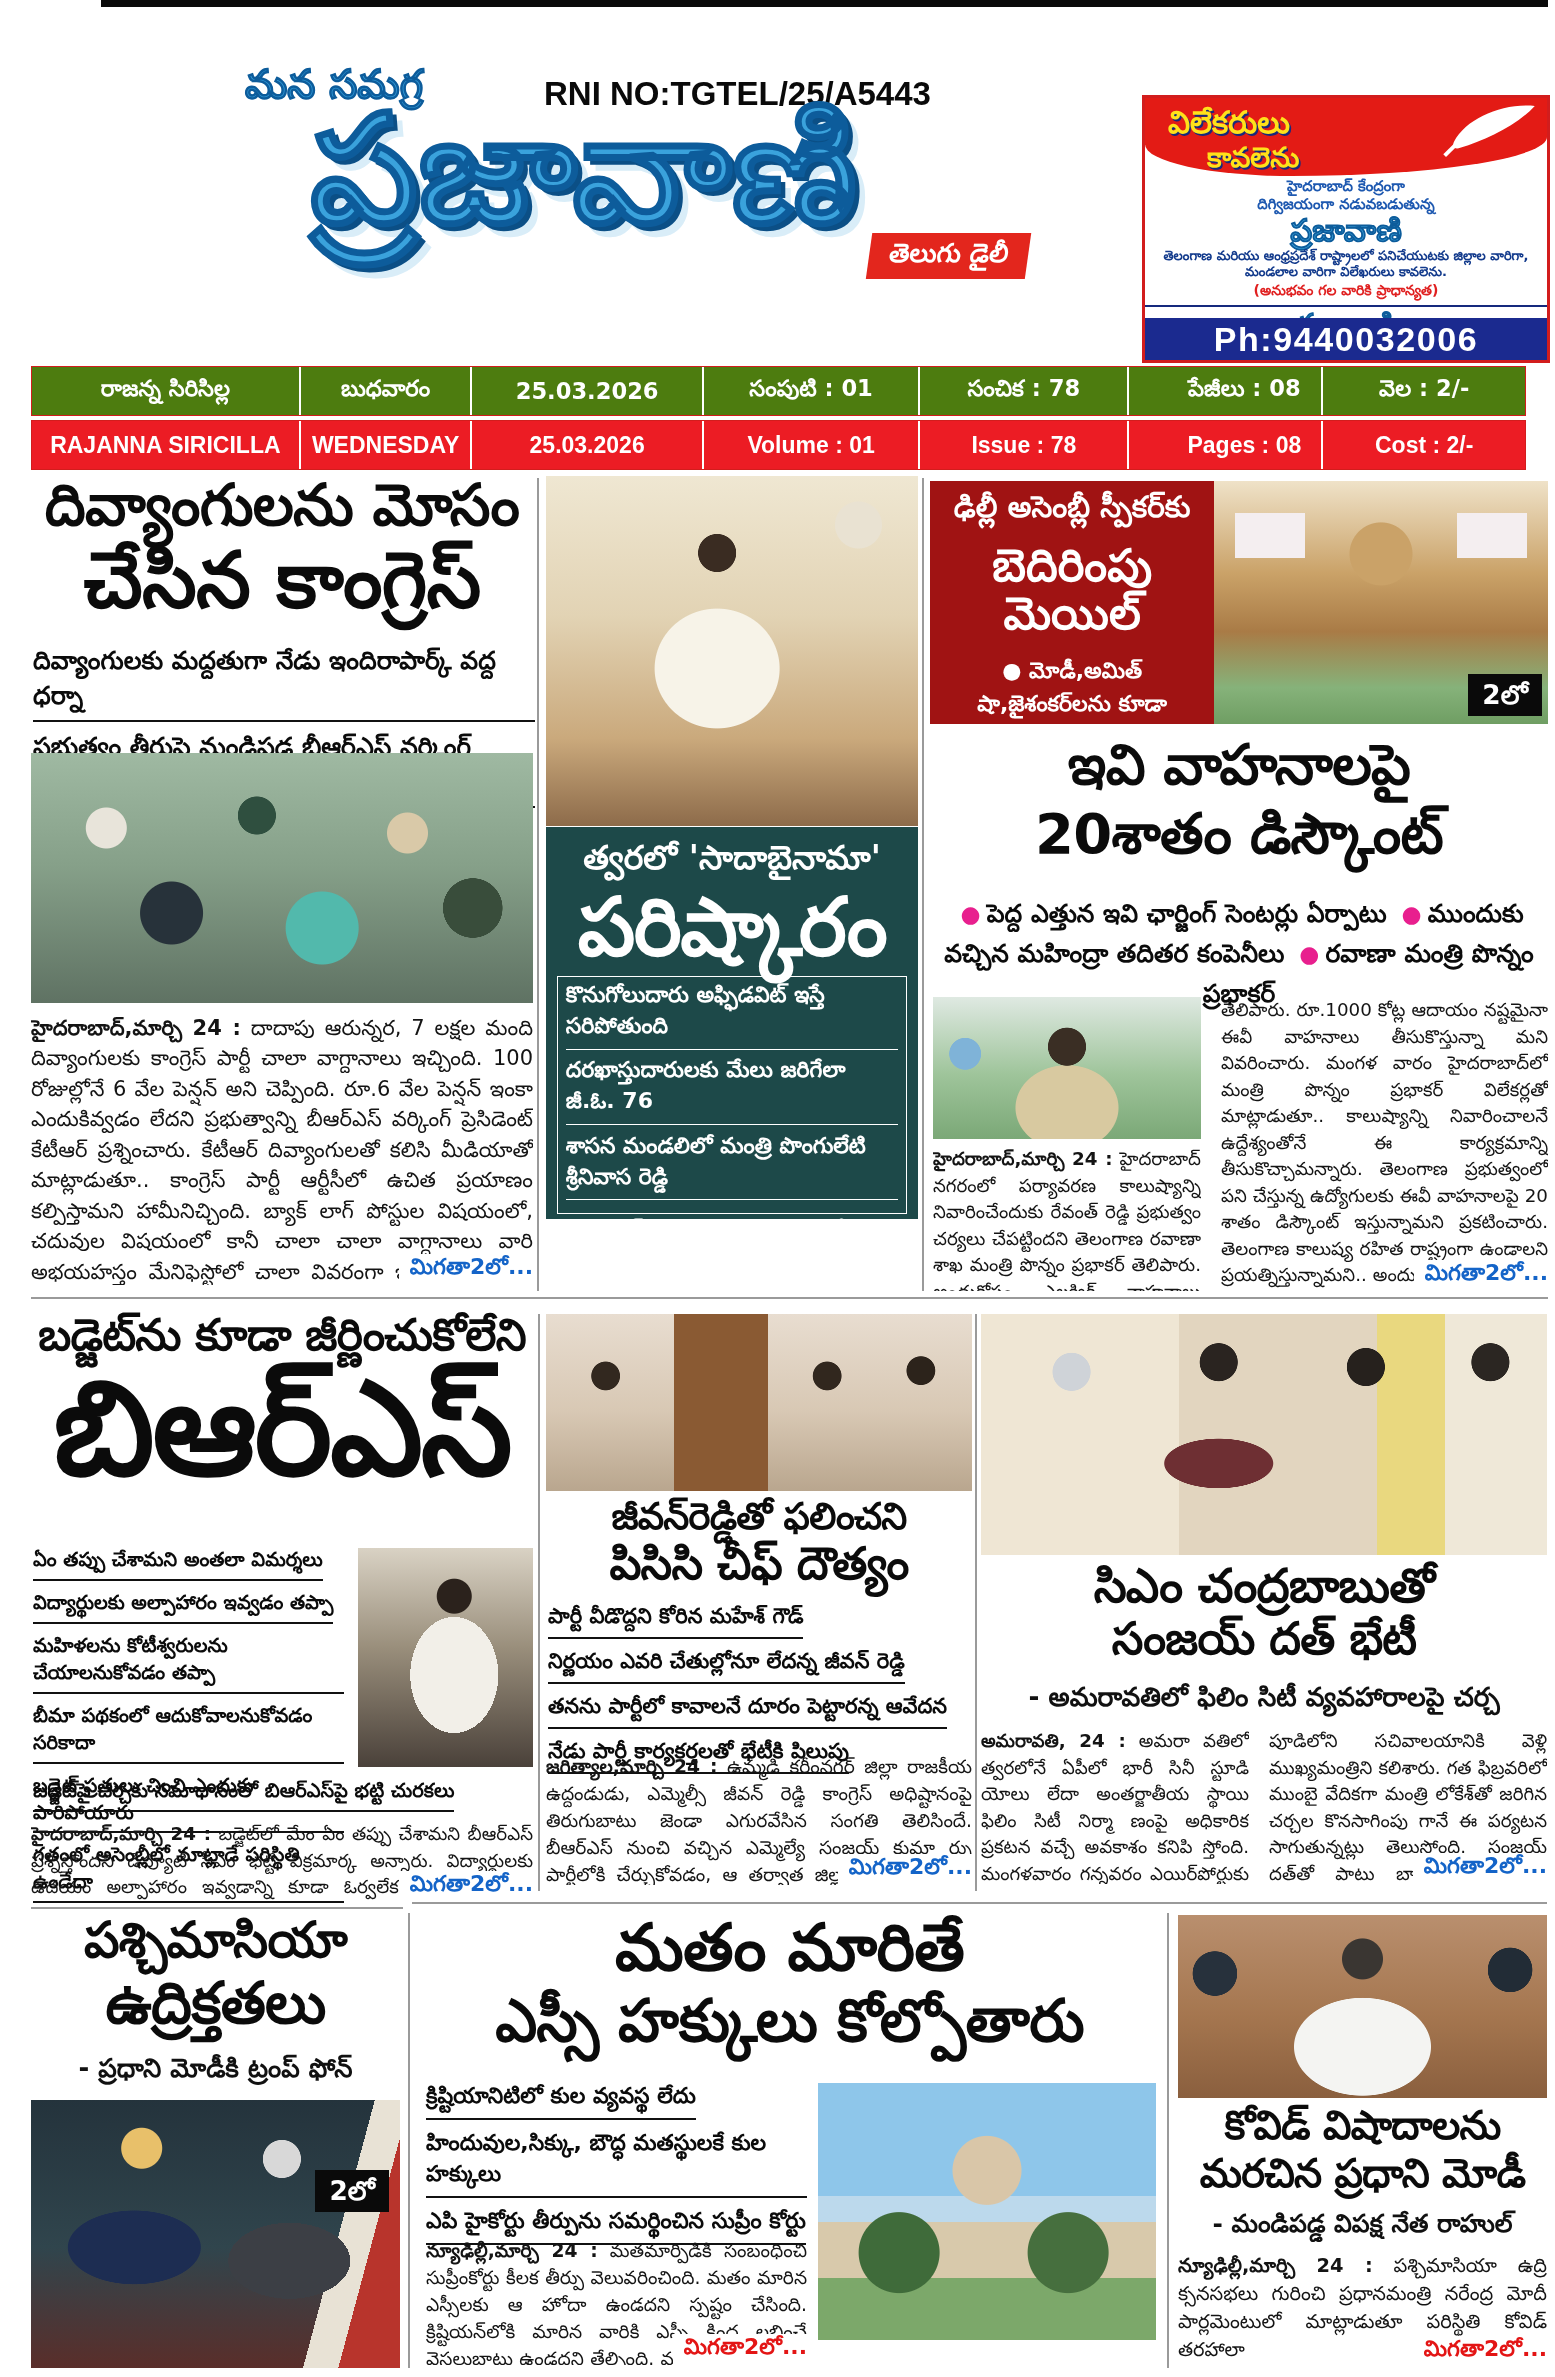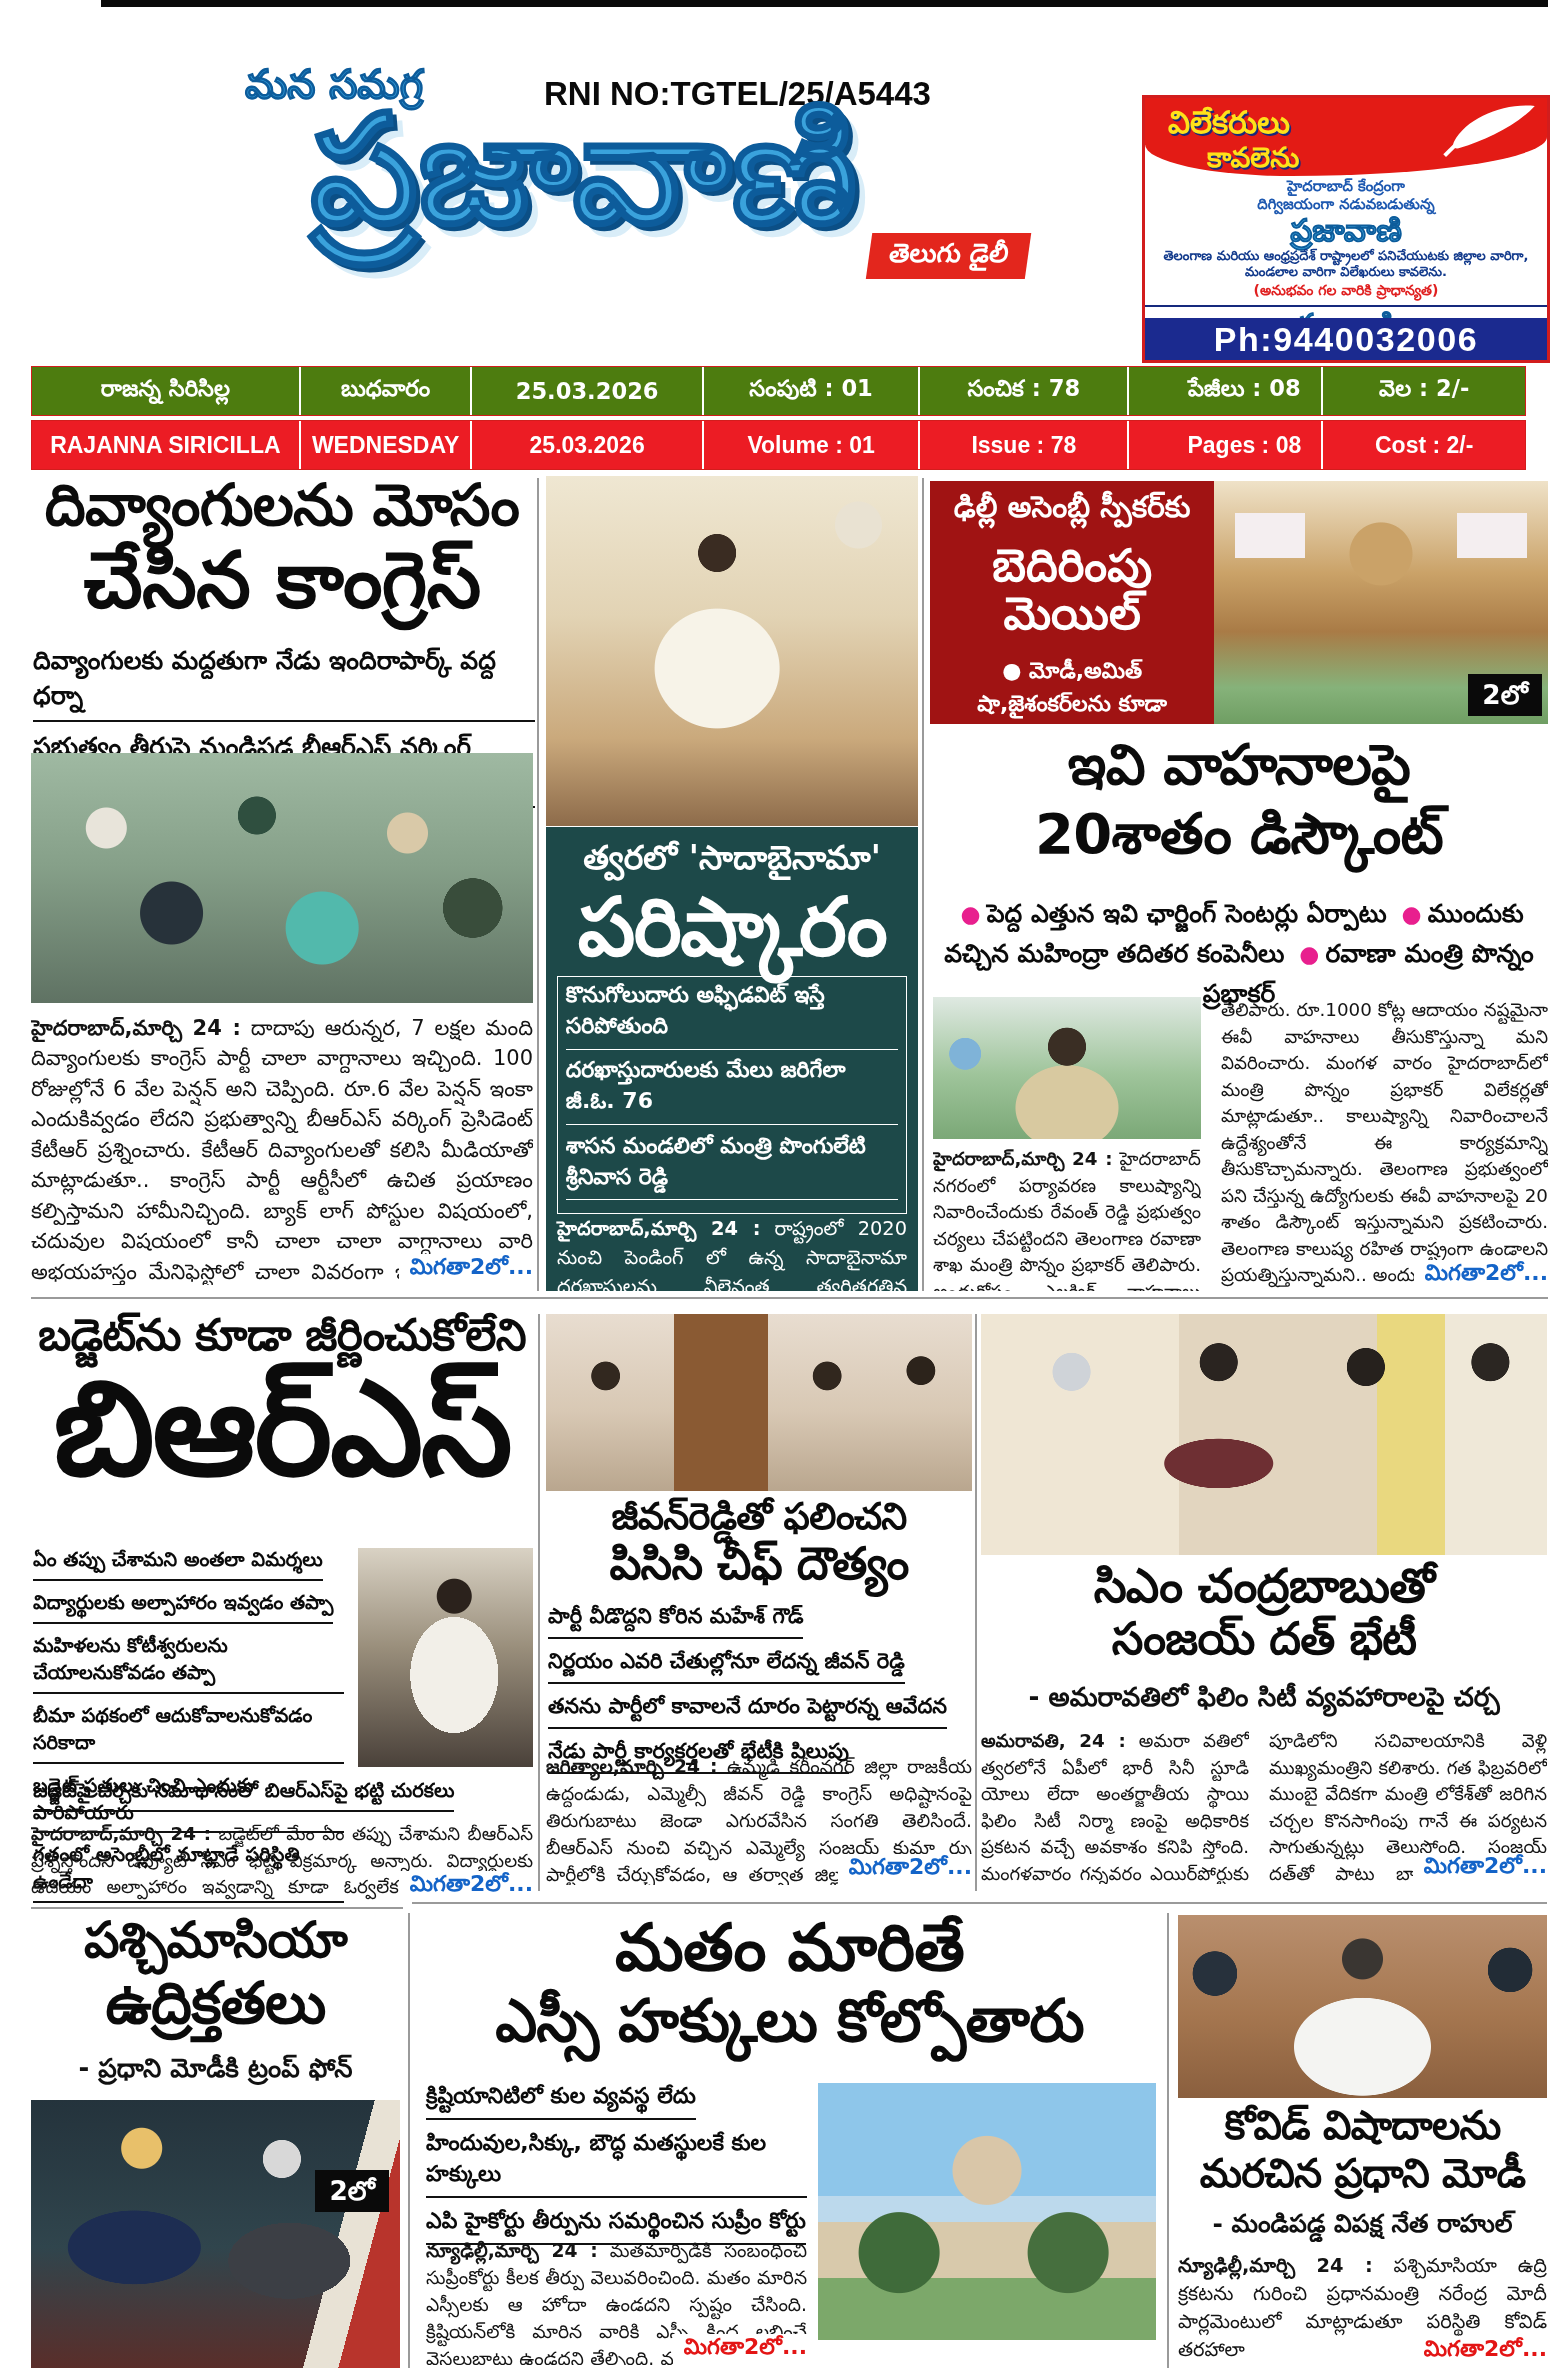--- a/index.html
+++ b/index.html
@@ -63,21 +63,21 @@
   .cont{color:#1464c8;font-weight:900;background:#fff;padding-left:11px;}
   .cont.red{color:#e31515;}
   .contabs{position:absolute;right:0;bottom:0;font-size:22px;}
   .photo{background:#bbb;}
   .vrule{width:2.3px;background:#9a9a9a;}
   .hrule{height:2.3px;background:#9a9a9a;}
   .badge2{position:absolute;background:#0a0a0a;color:#fff;font-size:26.4px;font-weight:bold;
           padding:7.8px 14px;line-height:1;}
 
   
-  .teal{left:546px;top:827px;width:372px;height:464px;background:#1d4949;color:#fff;
+  .teal{left:546px;top:827px;width:372px;height:392px;background:#1d4949;color:#fff;
         box-sizing:border-box;padding:7.8px 11px;overflow:hidden;}
   .teal .kick{font-size:33px;font-weight:bold;text-align:center;margin-top:3.1px;}
   .teal .hl2{font-size:81px;font-weight:900;text-align:center;line-height:1.05;color:#fff;letter-spacing:-1.6px;}
   .teal .frame{border:1.6px solid #fff;padding:4.7px 7.8px;margin-top:6.2px;}
   .teal .tsub{font-size:22px;font-weight:bold;border-bottom:1.6px solid #fff;padding-bottom:4.7px;margin-bottom:7.8px;
               width:-moz-fit-content;width:fit-content;}
   .teal .tsub:last-child{margin-bottom:8px;}
   .teal .tbody{font-size:19.4px;line-height:1.5;text-align:justify;color:#fff;margin-top:7.8px;}
 
   
@@ -333,18 +333,18 @@
        background:
         radial-gradient(circle at 50% 24%, #3a3632 0 20px, transparent 21px),
         radial-gradient(ellipse at 50% 72%, #f4f4f2 0 68px, transparent 69px),
         radial-gradient(circle at 10% 32%, #27313c 0 22px, transparent 22.6px),
         radial-gradient(circle at 90% 30%, #222c36 0 22px, transparent 22.6px),
         linear-gradient(180deg,#b98f6e 0%,#a5764f 55%,#8a5f3e 100%);"></div>
   <div class="abs hl" style="left:1178px;top:2105px;width:369px;font-size:40px;">కోవిడ్ విషాదాలను</div>
   <div class="abs hl" style="left:1178px;top:2153px;width:369px;font-size:40px;">మరచిన ప్రధాని మోడీ</div>
   <div class="abs" style="left:1178px;top:2209px;width:369px;font-size:25px;font-weight:bold;text-align:center;">- మండిపడ్డ విపక్ష నేత రాహుల్</div>
   <div class="abs" style="left:1178px;top:2252px;width:369px;height:115px;">
-    <p class="body-txt" style="margin:0;font-size:19.4px;max-height:115px;"><b class="dateline">న్యూఢిల్లీ,మార్చి 24 :</b> <span>పశ్చిమాసియా ఉద్రి క్రకటను గురించి ప్రధానమంత్రి నరేంద్ర మోదీ పార్లమెంటులో మాట్లాడుతూ పరిస్థితి కోవిడ్ తరహాలా</span></p>
+    <p class="body-txt" style="margin:0;font-size:19.4px;max-height:115px;"><b class="dateline">న్యూఢిల్లీ,మార్చి 24 :</b> <span>పశ్చిమాసియా ఉద్రి క్సనసభలు గురించి ప్రధానమంత్రి నరేంద్ర మోదీ పార్లమెంటులో మాట్లాడుతూ పరిస్థితి కోవిడ్ తరహాలా</span></p>
     <span class="cont red contabs">మిగతా2లో...</span>
   </div>
 
 </div>
 
 
 </body></html>

